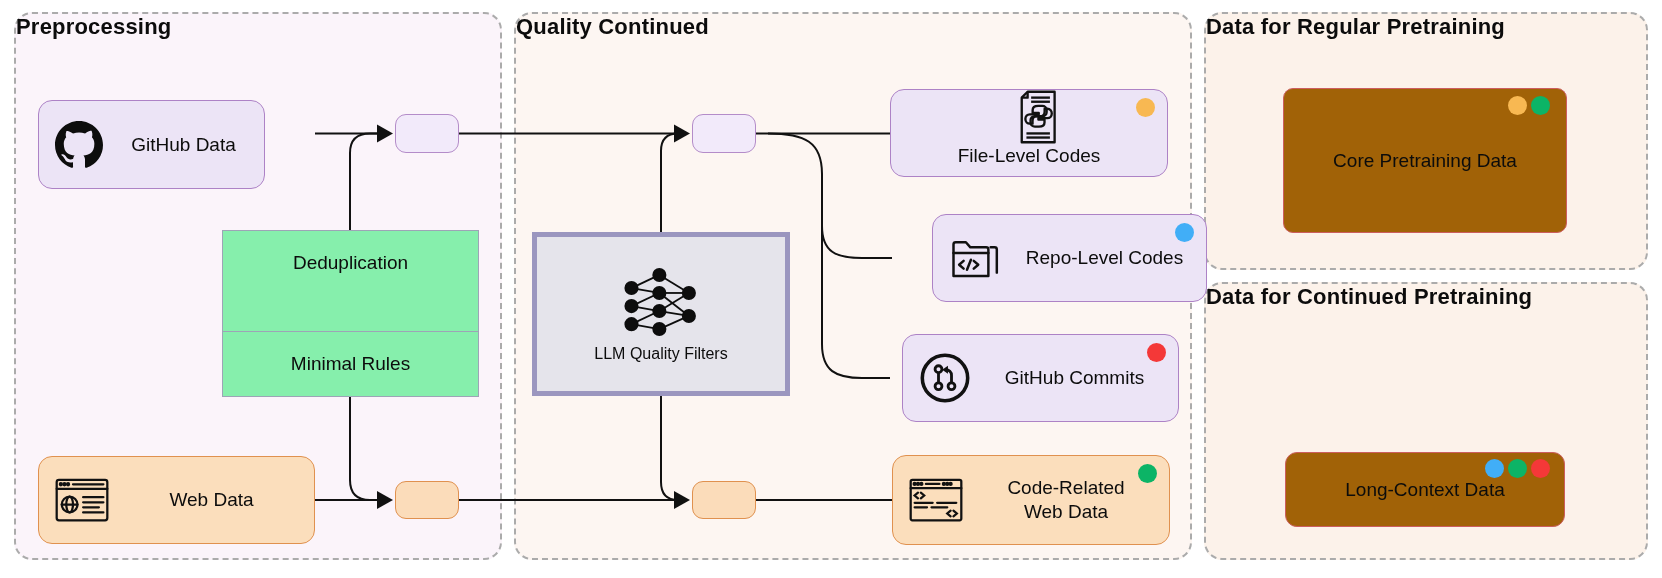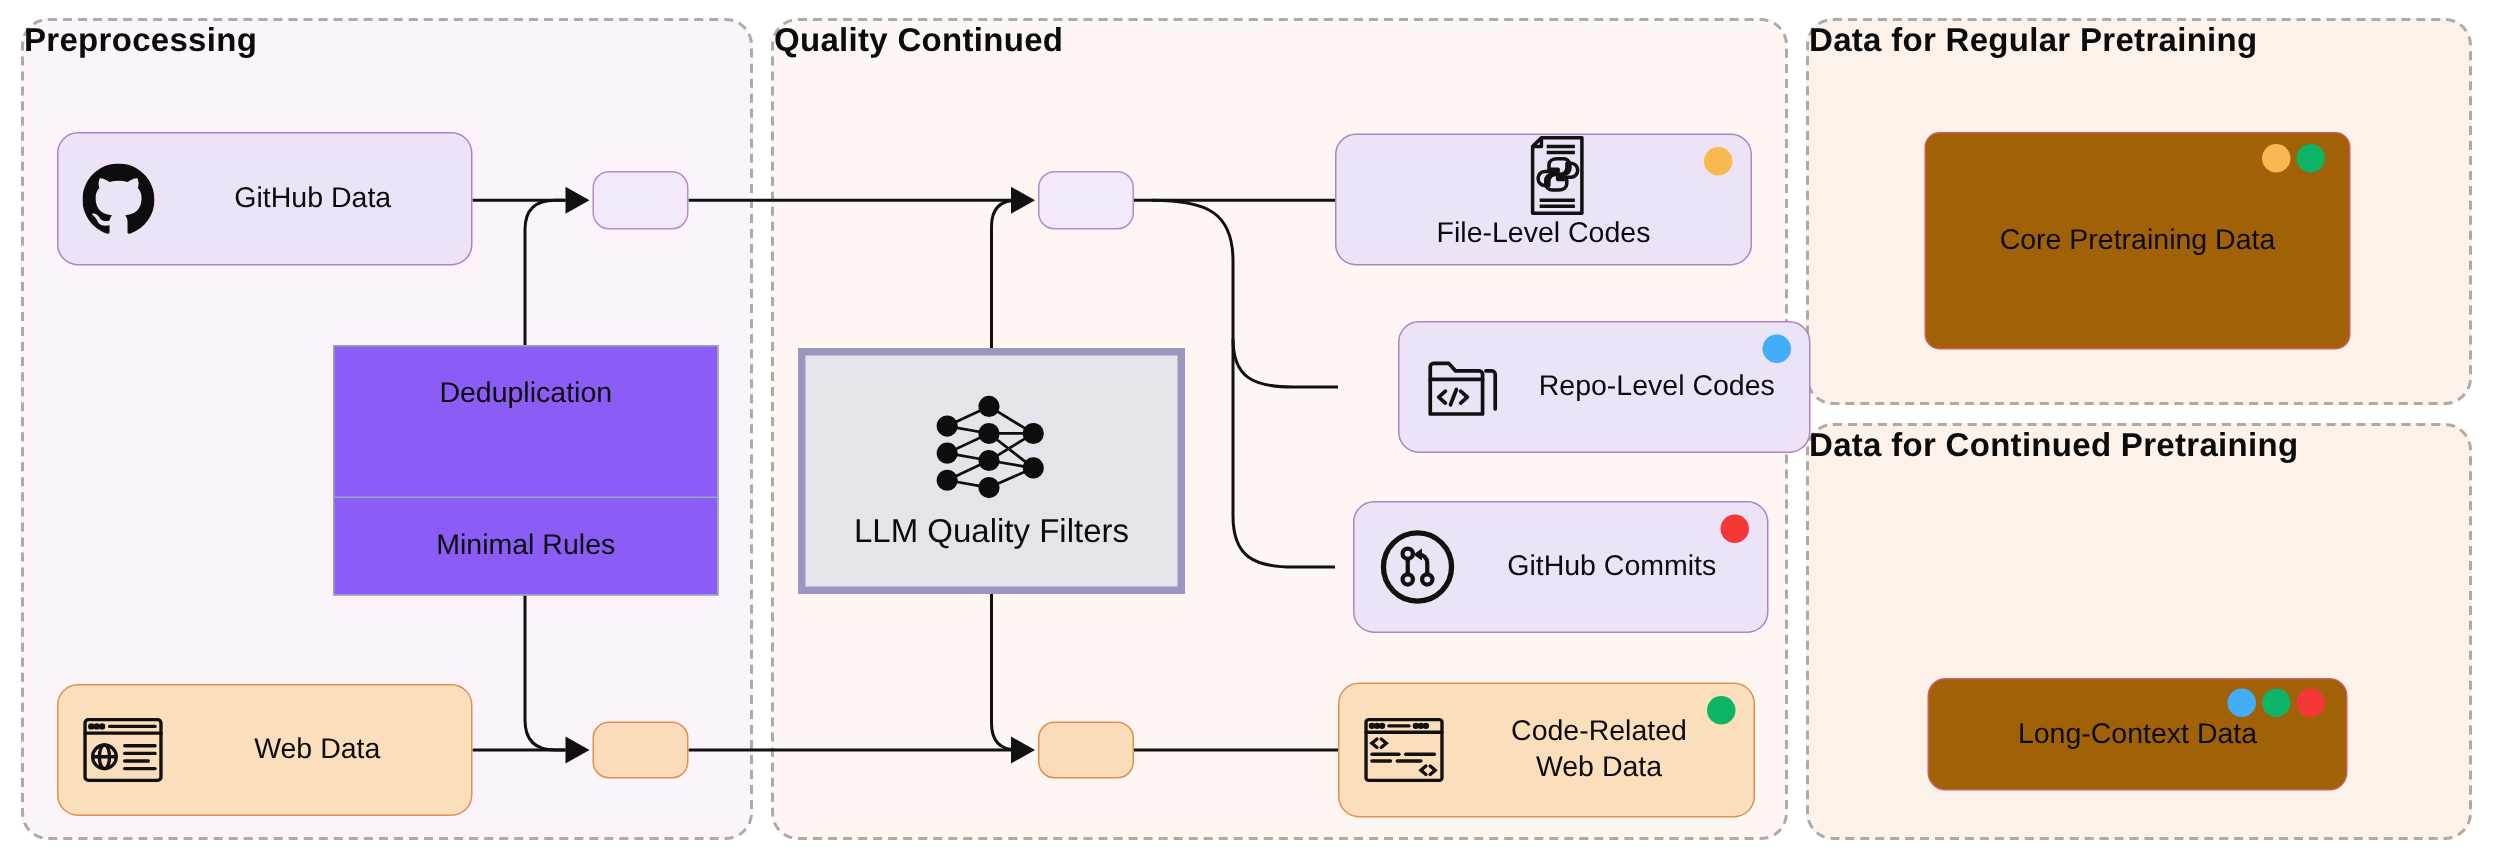--- a/index.html
+++ b/index.html
@@ -15,27 +15,27 @@
   .node{position:absolute;box-sizing:border-box;display:flex;align-items:center;
         border-radius:14px;font-size:19px;z-index:2;}
   .node .lbl{flex:1;text-align:center;line-height:1.25;white-space:pre-line;}
   .purple{background:#ece4f6;border:1.5px solid #ad82c6;}
   .orange{background:#fbdebc;border:1.5px solid #e0914f;}
   .junction{position:absolute;width:64px;border-radius:11px;box-sizing:border-box;z-index:2;}
   .jp{height:39px;background:#f2eafa;border:1.5px solid #b48cc9;}
   .jo{height:38px;background:#fbdcba;border:1.5px solid #e0914f;}
   .icon{display:flex;align-items:center;justify-content:center;margin-left:16px;}
   .stackbox{position:absolute;left:222px;top:230px;width:257px;height:167px;box-sizing:border-box;
-            background:#8b5cf6;border:1.5px solid #9da4b6;z-index:2;display:flex;flex-direction:column;}
+            background:#86efac;border:1.5px solid #9da4b6;z-index:2;display:flex;flex-direction:column;}
   .stackcell{flex:1;display:flex;align-items:center;justify-content:center;font-size:19px;}
   .stackcell+.stackcell{border-top:1.5px solid #9da4b6;margin-top:36px;}
   .llmbox{position:absolute;left:532px;top:232px;width:258px;height:164px;box-sizing:border-box;
           background:#e5e4eb;border:5px solid #9b96bf;z-index:2;display:flex;flex-direction:column;
           align-items:center;justify-content:center;}
-  .llmbox .lbl{font-size:22px;margin-top:6px;}
+  .llmbox .lbl{font-size:16px;margin-top:6px;}
   .redbox{position:absolute;box-sizing:border-box;background:#a16207;border:1.5px solid #cc5e5e;
           border-radius:12px;z-index:2;display:flex;align-items:center;justify-content:center;font-size:19px;}
   .dots{position:absolute;top:8px;right:12px;display:flex;gap:4px;z-index:3;}
   .dot{width:19px;height:19px;border-radius:50%;}
   svg.g{display:block;}
 </style>
 </head>
 <body>
 
 <div class="canvas">
@@ -74,21 +74,21 @@
       <path d="M377 491 L393 500 L377 509 Z"></path>
       <path d="M674 491 L690 500 L674 509 Z"></path>
     </g>
   </svg>
 
   <div class="junction jp" style="left:395px;top:114px;"></div>
   <div class="junction jp" style="left:692px;top:114px;"></div>
   <div class="junction jo" style="left:395px;top:481px;"></div>
   <div class="junction jo" style="left:692px;top:481px;"></div>
 
-  <div class="node purple" style="left:38px;top:88px;width:277px;height:89px;">
+  <div class="node purple" style="left:38px;top:100px;width:227px;height:89px;">
     <span class="icon">
       <svg class="g" width="48" height="48" viewBox="0 0 16 16">
           <path fill="#0d0d0d" d="M8 0C3.58 0 0 3.58 0 8c0 3.54 2.29 6.53 5.47 7.59.4.07.55-.17.55-.38 0-.19-.01-.82-.01-1.49-2.01.37-2.53-.49-2.69-.94-.09-.23-.48-.94-.82-1.13-.28-.15-.68-.52-.01-.53.63-.01 1.08.58 1.23.82.72 1.21 1.87.87 2.33.66.07-.52.28-.87.51-1.07-1.78-.2-3.64-.89-3.64-3.95 0-.87.31-1.59.82-2.15-.08-.2-.36-1.02.08-2.12 0 0 .67-.21 2.2.82.64-.18 1.32-.27 2-.27s1.36.09 2 .27c1.53-1.04 2.2-.82 2.2-.82.44 1.1.16 1.92.08 2.12.51.56.82 1.27.82 2.15 0 3.07-1.87 3.75-3.65 3.95.29.25.54.73.54 1.48 0 1.07-.01 1.93-.01 2.2 0 .21.15.46.55.38A8.01 8.01 0 0 0 16 8c0-4.42-3.58-8-8-8z"></path>
         </svg>
     </span>
     <span class="lbl">GitHub Data</span>
   </div>
 
   <div class="stackbox">
     <div class="stackcell">Deduplication</div>

